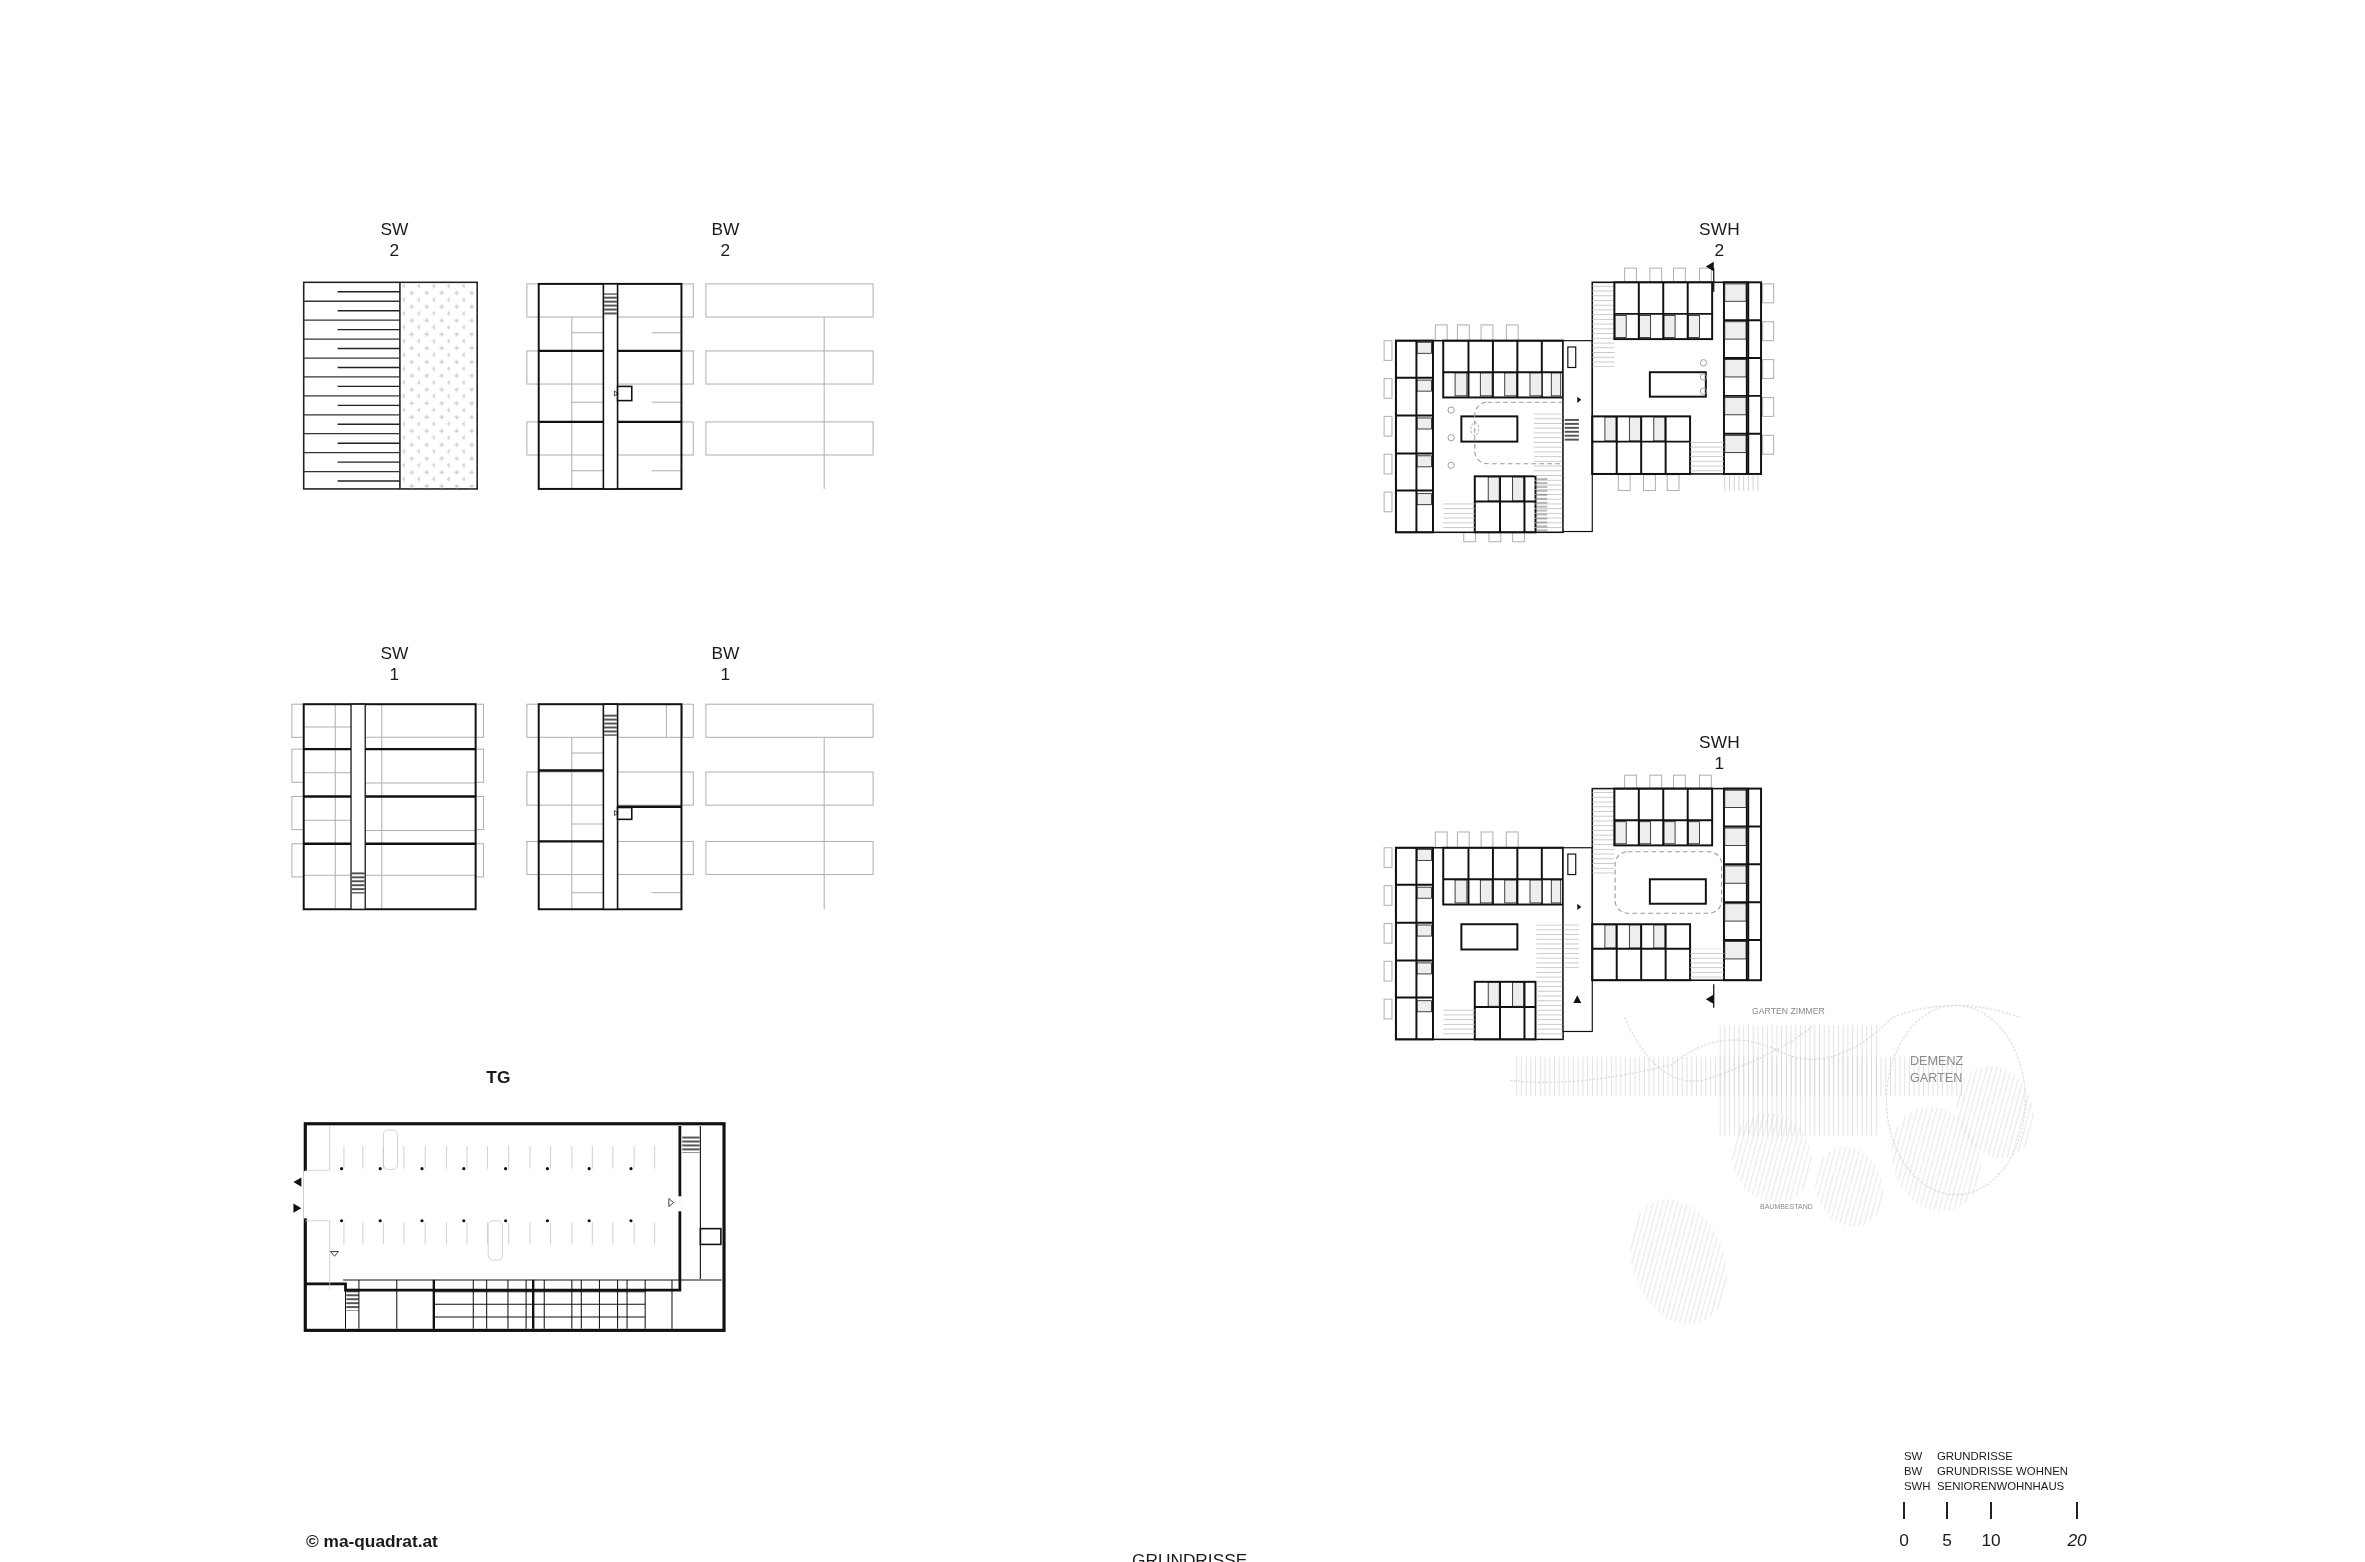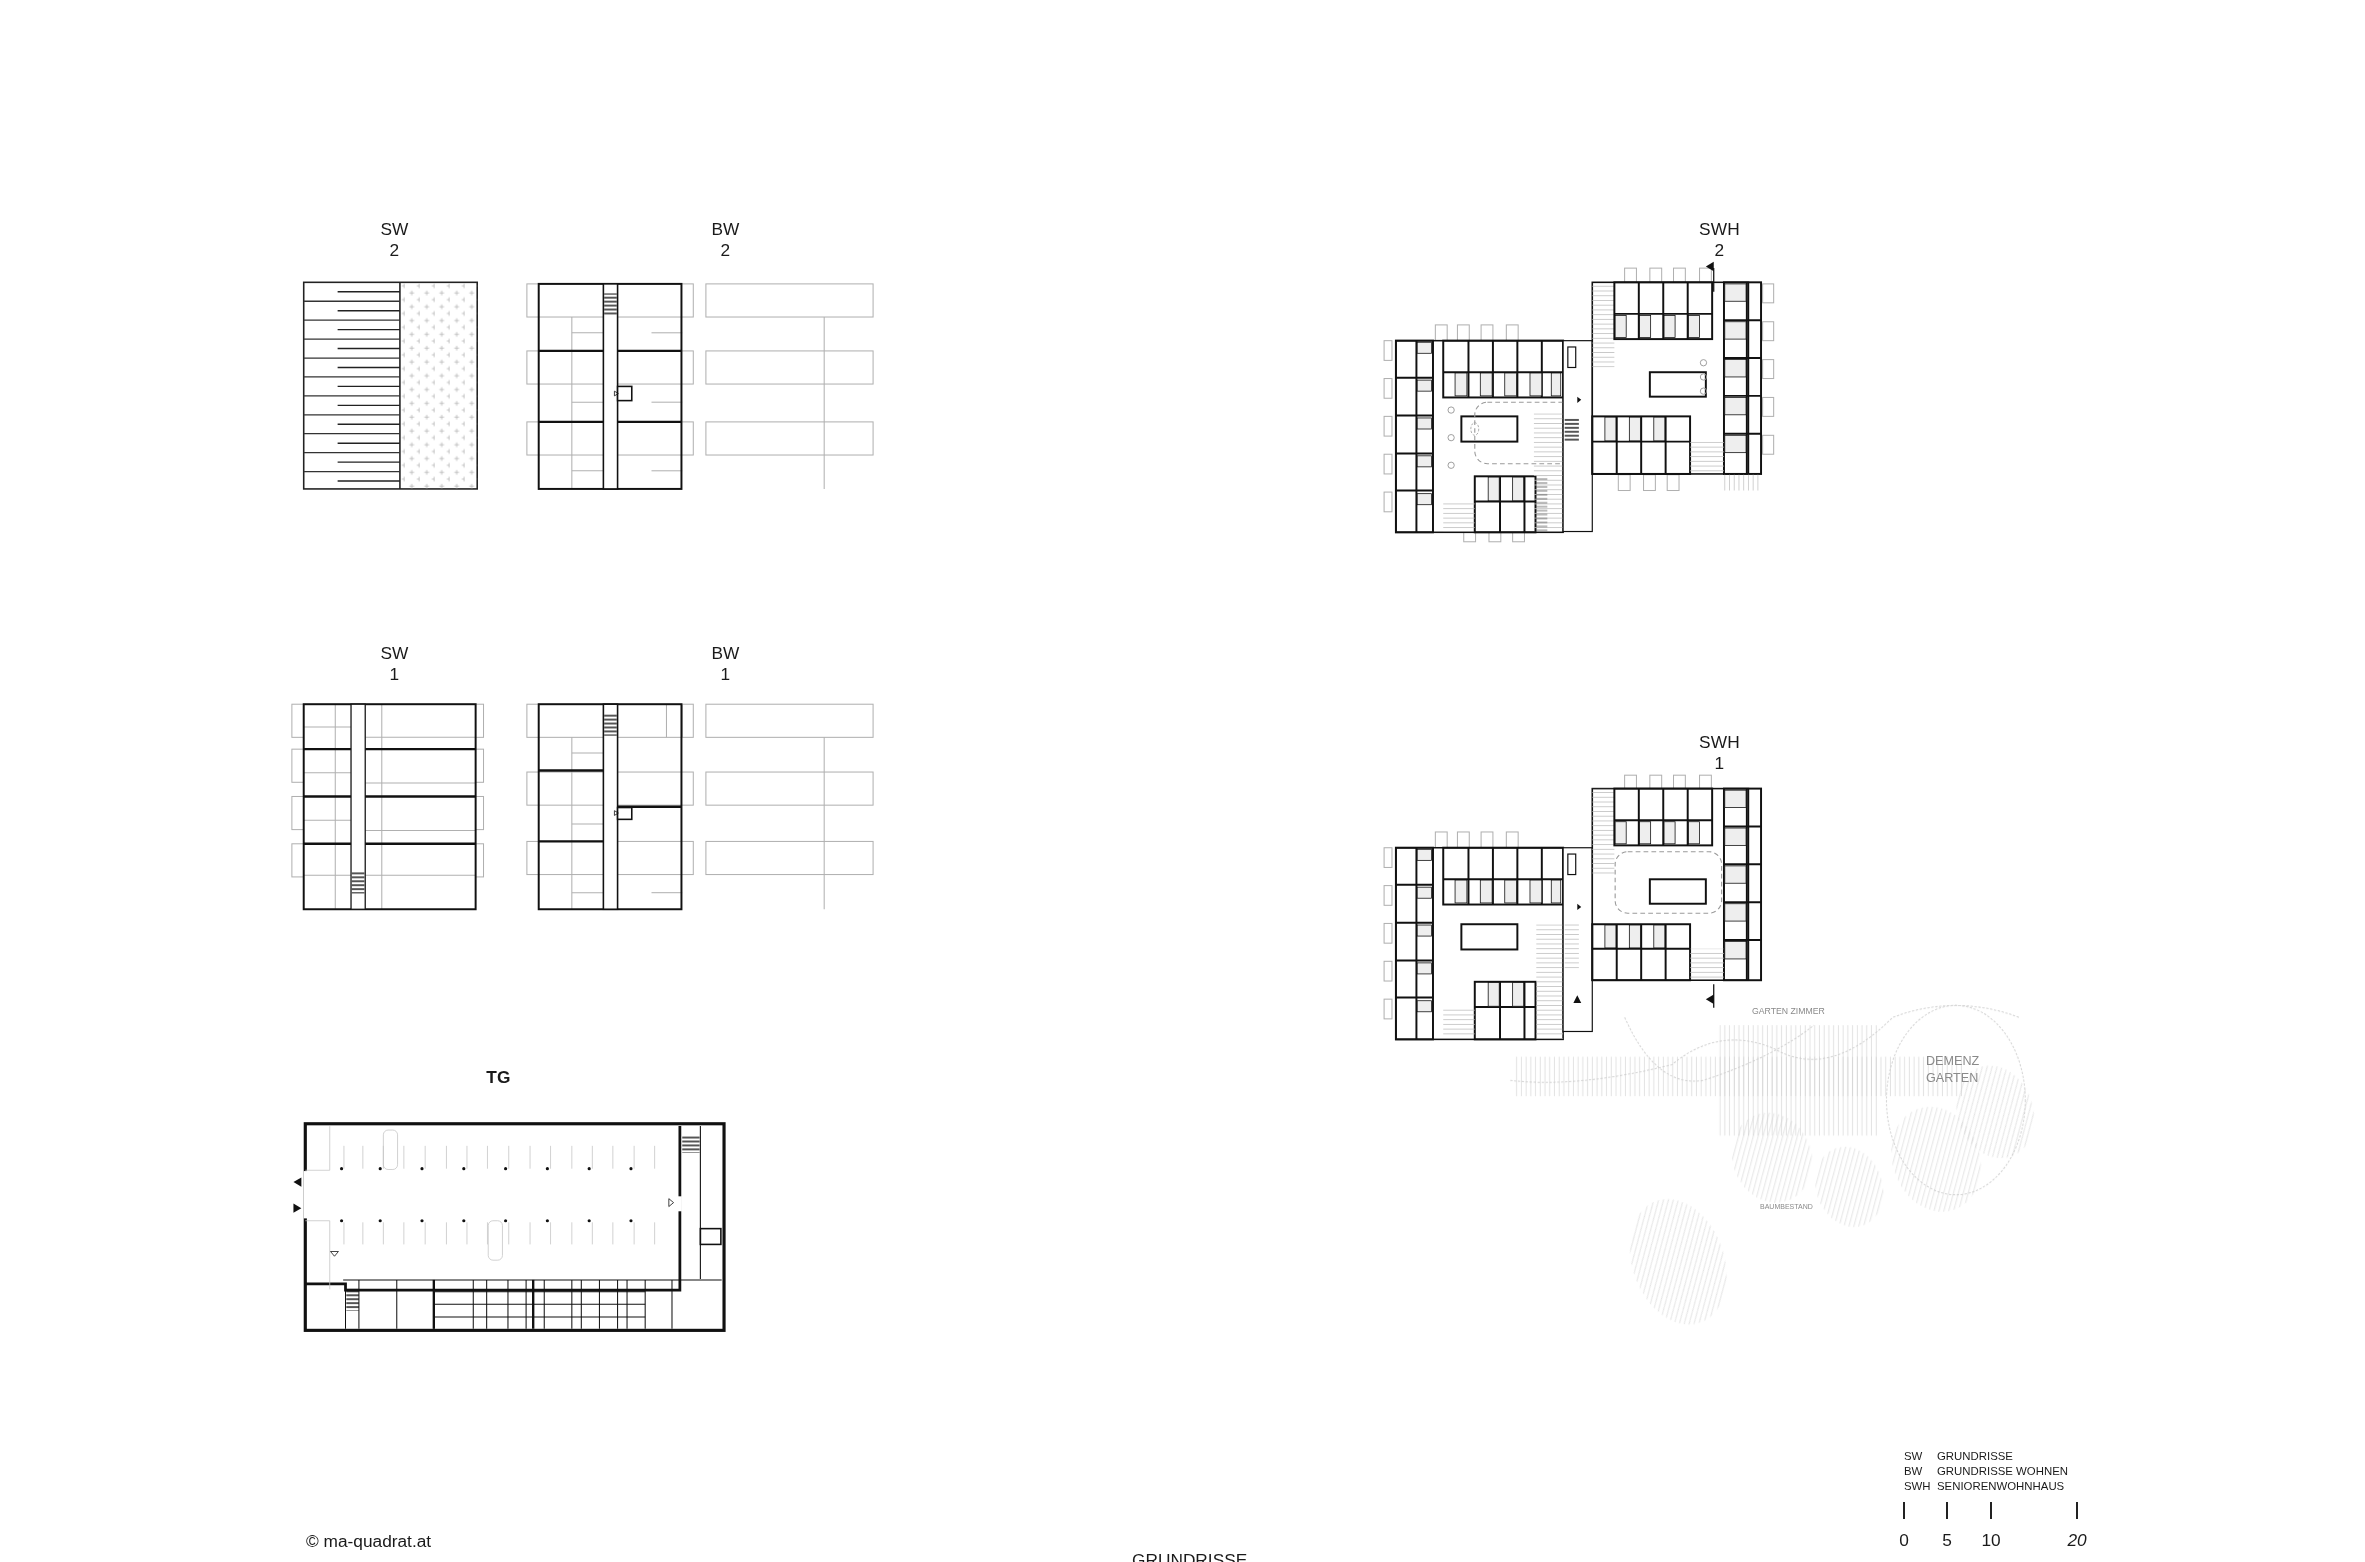--- a/index.html
+++ b/index.html
@@ -2,21 +2,21 @@
 <html style="font-size:12.6px"><head>
 <meta charset="utf-8">
 <style>
   html, body { margin: 0; padding: 0; background: #ffffff; }
   body { width: 2366px; height: 1563px; position: relative; overflow: hidden;
          font-family: "Liberation Sans", sans-serif; color: #1a1a1a; }
   .label { position: absolute; text-align: center; font-size: 17.3px; line-height: 21px;
            color: #1a1a1a; font-family: "Liberation Sans", sans-serif; letter-spacing: 0.2px; }
   .label span { display: block; }
   svg.plans { position: absolute; left: 0; top: 0; }
-  .footer-left { position: absolute; left: 306px; top: 1531px; font-size: 17.3px; }
+  .footer-left { position: absolute; left: 306px; top: 1531px; font-size: 17.3px; font-weight: bold; }
   .footer-center { position: absolute; left: 1132px; top: 1531px; font-size: 17.3px; margin-top: 19px; }
   .legend { position: absolute; left: 1904px; top: 1449px; font-size: 11.4px; line-height: 15px; }
   .legend-row { display: flex; }
   .legend-abbr { width: 33px; }
   .scale { position: absolute; left: 1892px; top: 1502px; width: 237px; height: 55px; }
   .scale .tick { position: absolute; top: 0; width: 1.6px; height: 17.3px; background: #222; }
   .scale .num { position: absolute; top: 28px; font-size: 17.3px; transform: translateX(-50%); }
   .garden-text { position: absolute; color: #8a8a8a; font-family: "Liberation Sans", sans-serif; }
 </style>
 </head>
@@ -525,21 +525,21 @@
     <rect x="2180" y="1300" width="200" height="140" fill="url(#vstripe)" opacity="0.7"></rect>
     <ellipse cx="2128" cy="1600" rx="58" ry="82" transform="rotate(-20 2128 1600)" fill="url(#diag)"></ellipse>
     <ellipse cx="2247" cy="1468" rx="50" ry="58" transform="rotate(-20 2247 1468)" fill="url(#diag)"></ellipse>
     <ellipse cx="2345" cy="1505" rx="42" ry="52" transform="rotate(-20 2345 1505)" fill="url(#diag)"></ellipse>
     <ellipse cx="2455" cy="1470" rx="55" ry="68" transform="rotate(-20 2455 1470)" fill="url(#diag)"></ellipse>
     <ellipse cx="2530" cy="1410" rx="48" ry="60" transform="rotate(-20 2530 1410)" fill="url(#diag)"></ellipse>
   </g>
 </svg>
 
 <div class="garden-text" style="left:1752px;top:1006px;font-size:8.7px;">GARTEN ZIMMER</div>
-<div class="garden-text" style="left:1910px;top:1053px;font-size:12.6px;line-height:17.3px;margin-left:16px;">
+<div class="garden-text" style="left:1910px;top:1053px;font-size:12.6px;line-height:17.3px;">
   <div>DEMENZ</div>
   <div>GARTEN</div>
 </div>
 <div class="garden-text" style="left:1760px;top:1203px;font-size:7px;">BAUMBESTAND</div>
 
 <div class="legend">
   <div class="legend-row">
     <span class="legend-abbr">SW</span>
     <span>GRUNDRISSE</span>
   </div>

